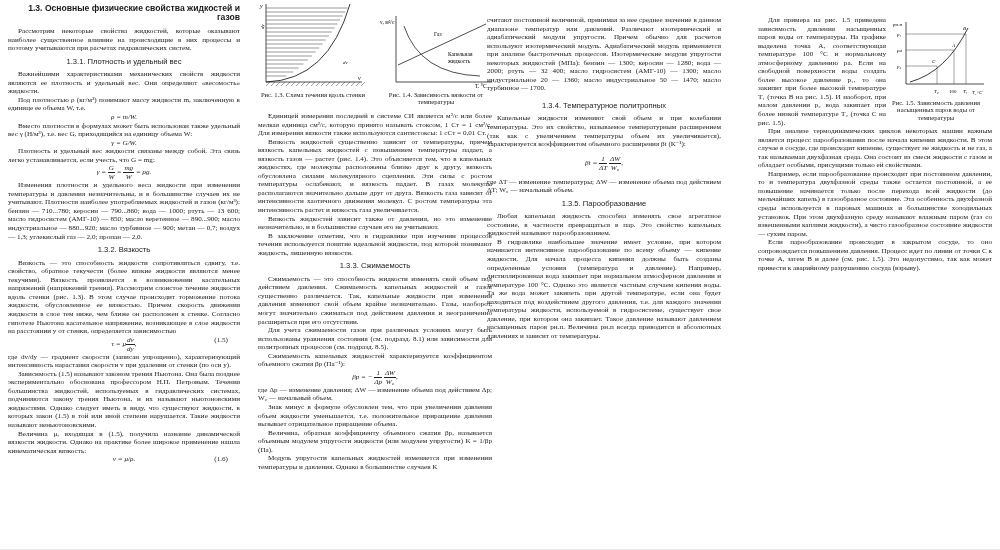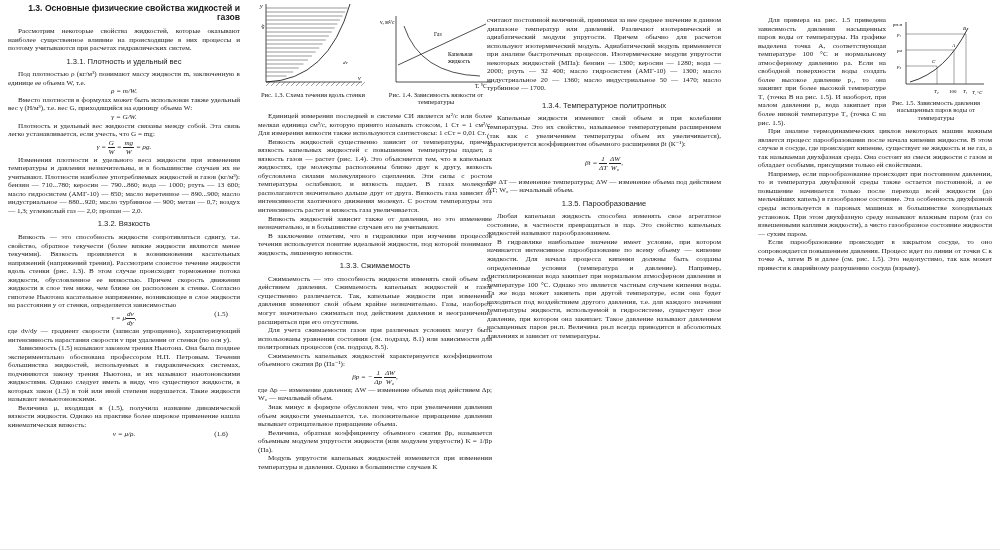--- a/index.html
+++ b/index.html
@@ -22,20 +22,21 @@
   svg text{font-family:"Liberation Serif","DejaVu Serif",serif;}
   .bottomline{position:absolute;left:0;bottom:0;width:1000px;height:1px;background:#e8e8e8;}
 </style>
 </head>
 <body>
 
 <div class="col c1">
   <div class="chap">1.3. Основные физические свойства жидкостей и газов</div>
   <p>Рассмотрим некоторые свойства жидкостей, которые оказывают наиболее существенное влияние на происходящие в них процессы и поэтому учитываются при расчетах гидравлических систем.</p>
   <div class="sec">1.3.1. Плотность и удельный вес</div>
+  <p>Важнейшими характеристиками механических свойств жидкости являются ее плотность и удельный вес. Они определяют «весомость» жидкости.</p>
   <p>Под плотностью ρ (кг/м³) понимают массу жидкости m, заключенную в единице ее объема W, т.е.</p>
   <div class="formula">ρ = m/W.</div>
   <p>Вместо плотности в формулах может быть использован также удельный вес γ (Н/м³), т.е. вес G, приходящийся на единицу объема W:</p>
   <div class="formula">γ = G/W.</div>
   <p>Плотность и удельный вес жидкости связаны между собой. Эта связь легко устанавливается, если учесть, что G = mg:</p>
   <div class="formula">
     <span>γ =</span>
     <span class="frac">
         <span>G</span>
         <span>W</span>

